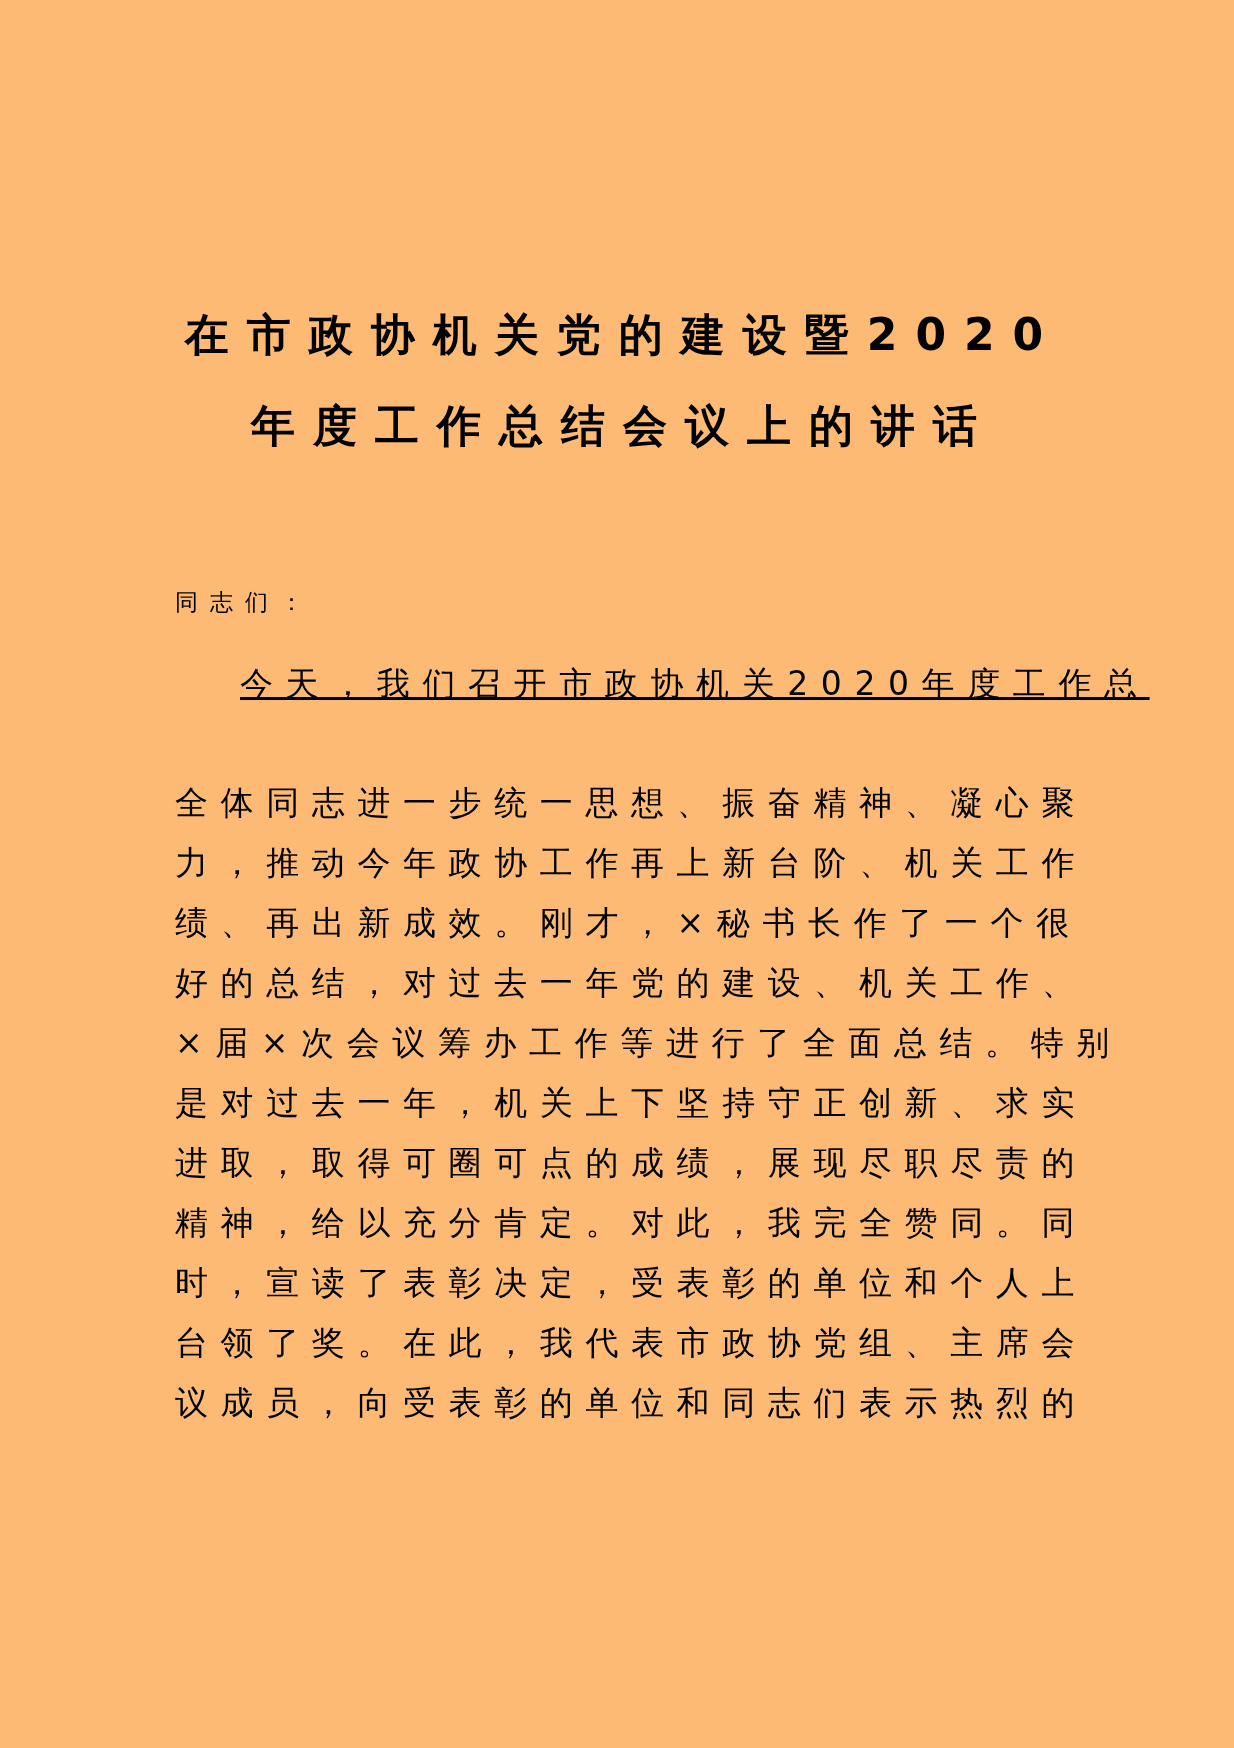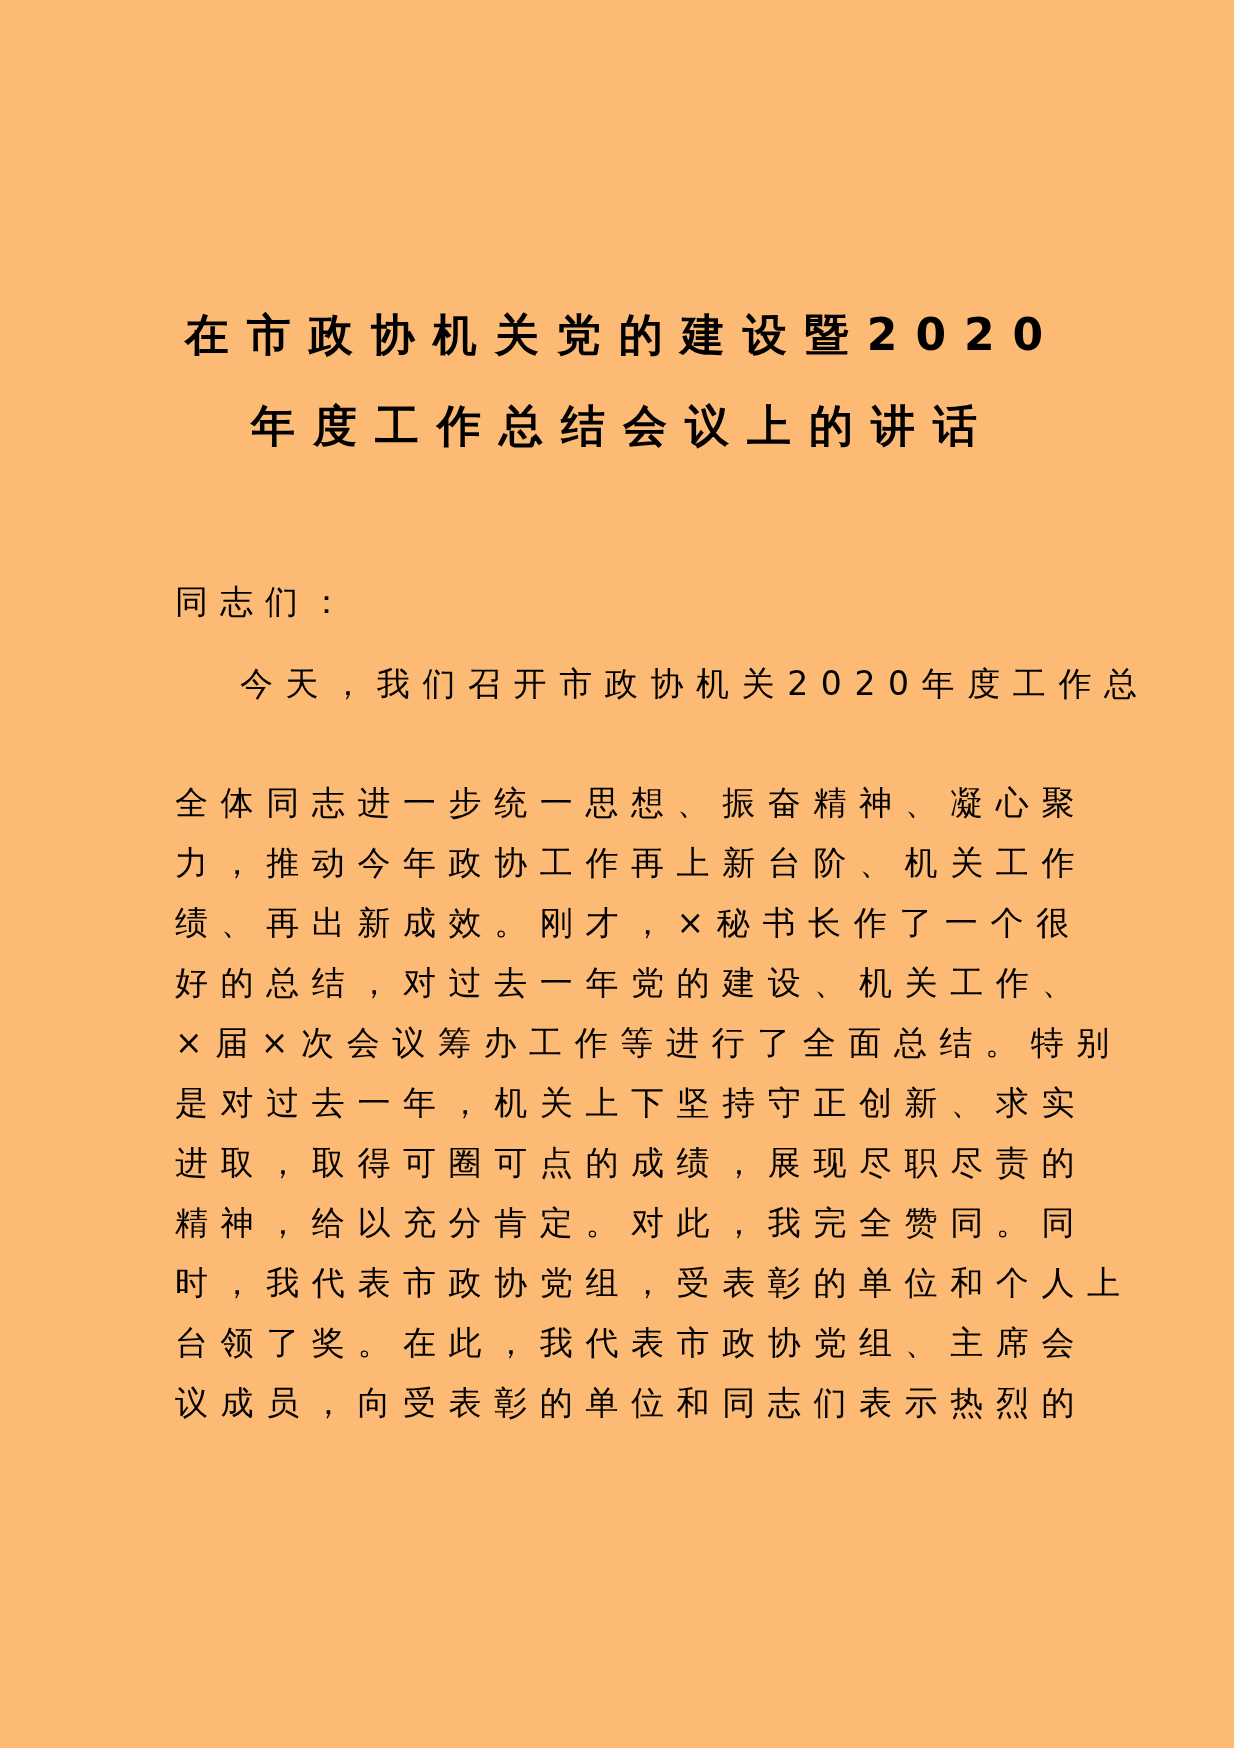--- a/index.html
+++ b/index.html
@@ -42,41 +42,41 @@
       width: 890px;
       font-size: 33px;
       line-height: 44px;
       letter-spacing: 12.6px;
       white-space: nowrap;
     }
     .salutation {
       position: absolute;
       left: 175px;
       top: 580px;
-      font-size: 33px;
+      font-size: 23px;
       line-height: 44px;
       letter-spacing: 12px;
       white-space: nowrap;
     }
-    .indent { left: 240px; }
+    .indent { left: 240px; text-decoration: underline; }
   </style>
 </head>
 <body>
 
 <div class="page">
   <div class="title l1">在市政协机关党的建设暨2020</div>
   <div class="title l2">年度工作总结会议上的讲话</div>
 
   <div class="salutation">同志们：</div>
 
   <div class="body-line indent" style="top:662px;">今天，我们召开市政协机关2020年度工作总</div>
   <div class="body-line" style="top:781px;">全体同志进一步统一思想、振奋精神、凝心聚</div>
   <div class="body-line" style="top:841px;">力，推动今年政协工作再上新台阶、机关工作</div>
   <div class="body-line" style="top:901px;">绩、再出新成效。刚才，×秘书长作了一个很</div>
   <div class="body-line" style="top:961px;">好的总结，对过去一年党的建设、机关工作、</div>
   <div class="body-line" style="top:1021px;">×届×次会议筹办工作等进行了全面总结。特别</div>
   <div class="body-line" style="top:1081px;">是对过去一年，机关上下坚持守正创新、求实</div>
   <div class="body-line" style="top:1141px;">进取，取得可圈可点的成绩，展现尽职尽责的</div>
   <div class="body-line" style="top:1201px;">精神，给以充分肯定。对此，我完全赞同。同</div>
-  <div class="body-line" style="top:1261px;">时，我代表市政协党组，受表彰的单位和个人上</div>
+  <div class="body-line" style="top:1261px;">时，宣读了表彰决定，受表彰的单位和个人上</div>
   <div class="body-line" style="top:1321px;">台领了奖。在此，我代表市政协党组、主席会</div>
   <div class="body-line" style="top:1381px;">议成员，向受表彰的单位和同志们表示热烈的</div>
 </div>
 
 </body></html>

